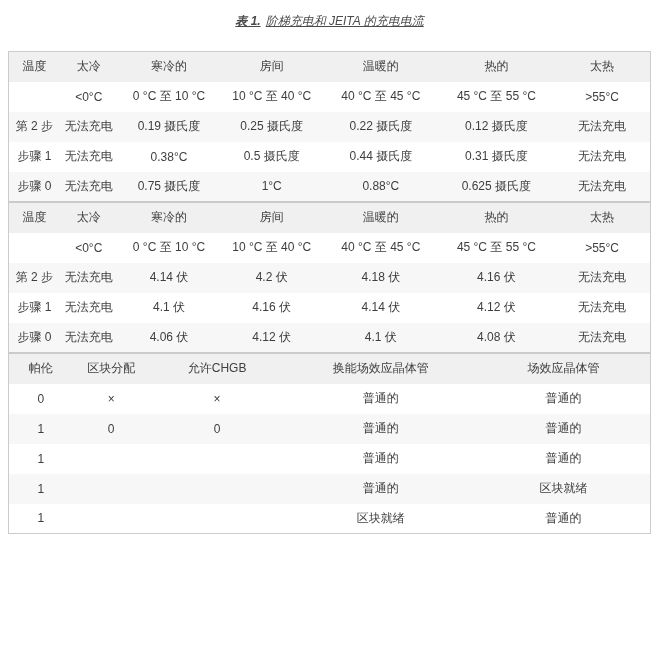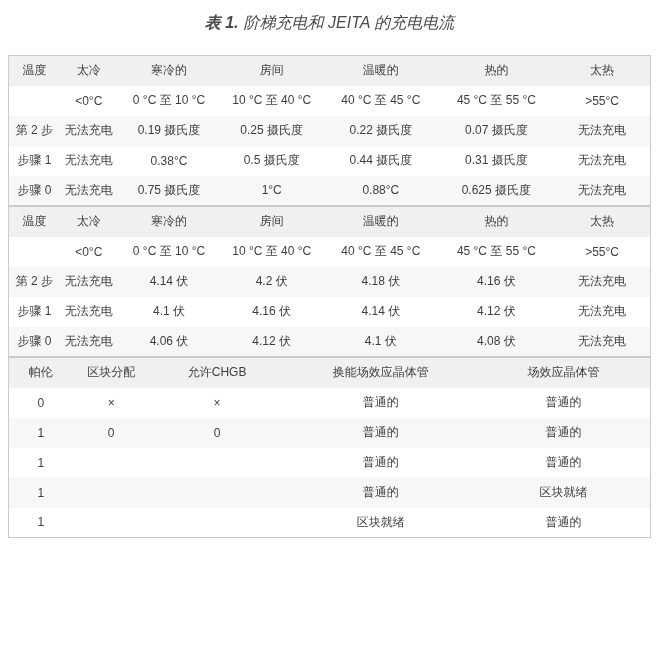--- a/index.html
+++ b/index.html
@@ -8,24 +8,25 @@
     width: 659px; height: 669px;
     background: #ffffff;
     overflow: hidden;
     font-family: "Liberation Sans", "DejaVu Sans", sans-serif;
   }
   .page { padding: 0 8px; }
 
   .tbl-title {
     text-align: center;
     font-style: italic;
-    font-size: 16px;
+    font-size: 12px;
     color: #4a4a4a;
     margin: 0 0 21px 0;
     padding-top: 13px;
+    text-decoration: underline;
   }
   .tbl-title .t-label { font-weight: bold; margin-right: 5px; }
   .tbl-title.later { padding-top: 0; margin-top: 41px; margin-bottom: 20px; }
 
   table.data-table {
     width: 100%;
     border-collapse: collapse;
     table-layout: fixed;
     border: 1px solid #cbcbcb;
     font-size: 12px;
@@ -90,21 +91,21 @@
           <td>40 °C 至 45 °C</td>
           <td>45 °C 至 55 °C</td>
           <td>&gt;55°C</td>
         </tr>
         <tr>
           <td>第 2 步</td>
           <td>无法充电</td>
           <td>0.19 摄氏度</td>
           <td>0.25 摄氏度</td>
           <td>0.22 摄氏度</td>
-          <td>0.07 摄氏度</td>
+          <td>0.12 摄氏度</td>
           <td>无法充电</td>
         </tr>
         <tr>
           <td>步骤 1</td>
           <td>无法充电</td>
           <td>0.38°C</td>
           <td>0.5 摄氏度</td>
           <td>0.44 摄氏度</td>
           <td>0.31 摄氏度</td>
           <td>无法充电</td>

